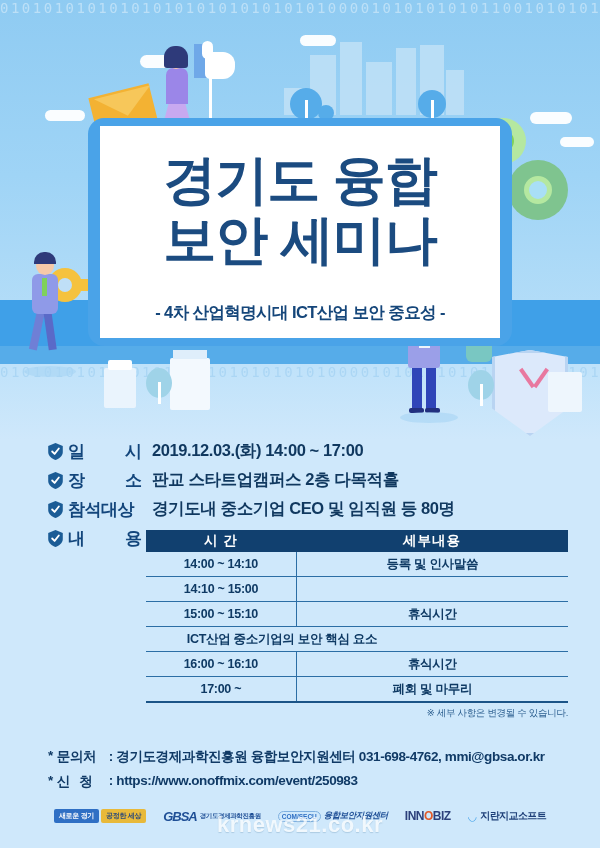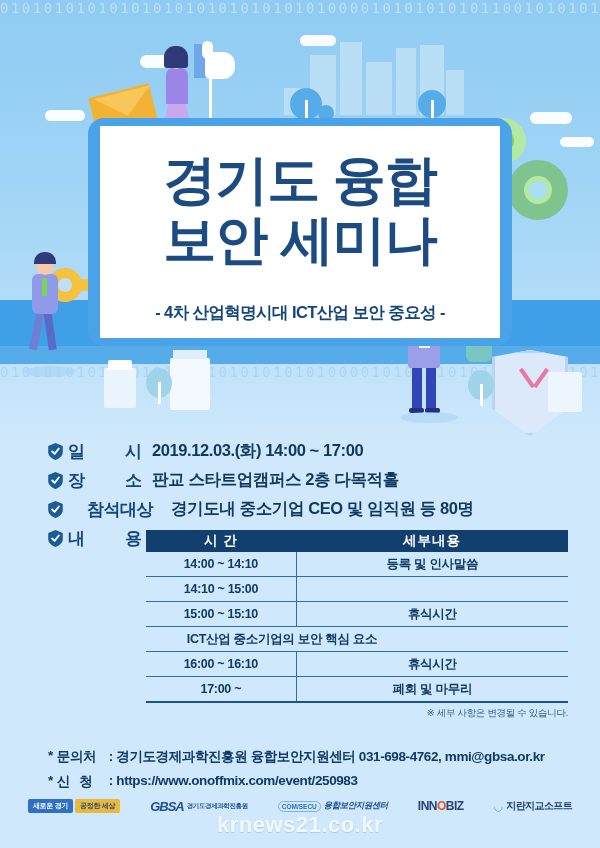--- a/index.html
+++ b/index.html
@@ -44,21 +44,21 @@
   .sq{position:absolute;}
   .rnd{position:absolute;border-radius:50%;}
   .shadow{position:absolute;border-radius:50%;background:#a9d6f4;opacity:.65;}
 
   
   .info{position:absolute;left:48px;top:438px;width:520px;}
   .info-row{display:flex;align-items:center;height:26px;margin-bottom:3px;}
   .shield{width:15px;height:17px;margin-right:5px;flex:0 0 auto;}
   .info-label{width:74px;font-size:17px;font-weight:bold;color:#13467c;
     display:flex;justify-content:space-between;letter-spacing:0;}
-  .info-label.wide{letter-spacing:-0.5px;display:block;margin-left:19px;}
+  .info-label.wide{letter-spacing:-0.5px;display:block;}
   .info-value{font-size:16.5px;font-weight:bold;color:#10385f;letter-spacing:-0.4px;
     padding-left:10px;}
 
   
   .table{position:absolute;left:146px;top:530px;width:422px;}
   .thead{display:flex;background:#11406f;height:22px;align-items:center;}
   .thead .th{color:#fff;font-size:13.5px;font-weight:bold;text-align:center;letter-spacing:1px;}
   .th.c1{width:150px;}
   .th.c2{width:272px;}
   .trow{display:flex;height:24px;align-items:center;border-bottom:1.2px solid #2c6ea5;}
@@ -71,21 +71,21 @@
   
   .contact{position:absolute;left:48px;top:748px;width:540px;}
   .cline{font-size:13.5px;color:#103a66;font-weight:600;letter-spacing:-0.4px;margin-bottom:7px;
     display:flex;}
   .cstar{margin-right:4px;}
   .ckey{display:inline-block;width:52px;}
   .ckey.sp{letter-spacing:9px;}
 
   
   .logos{position:absolute;left:0;top:798px;width:600px;height:26px;
-    display:flex;align-items:flex-start;justify-content:center;gap:30px;}
+    display:flex;align-items:flex-end;justify-content:center;gap:17px;}
   .logo{display:flex;align-items:center;height:16px;}
   .gg1{background:#2f6fc4;color:#fff;font-size:7px;font-weight:bold;padding:2px 5px;
     border-radius:2px;letter-spacing:-0.3px;}
   .gg2{background:#e8b93a;color:#2b4a7a;font-size:7px;font-weight:bold;padding:2px 5px;
     border-radius:2px;margin-left:2px;letter-spacing:-0.3px;}
   .gbsa{font-size:13px;font-weight:bold;color:#1f4f96;letter-spacing:-1px;font-style:italic;}
   .gbsa-sub{font-size:6.5px;color:#1f4f96;font-weight:bold;margin-left:3px;letter-spacing:-0.4px;}
   .com{font-size:6.5px;color:#2f6fc4;font-weight:bold;border:1px solid #7fb0e0;
     border-radius:7px;padding:1px 3px;}
   .conv{font-size:8.5px;color:#1f4f96;font-weight:bold;margin-left:3px;letter-spacing:-0.5px;font-style:italic;}

